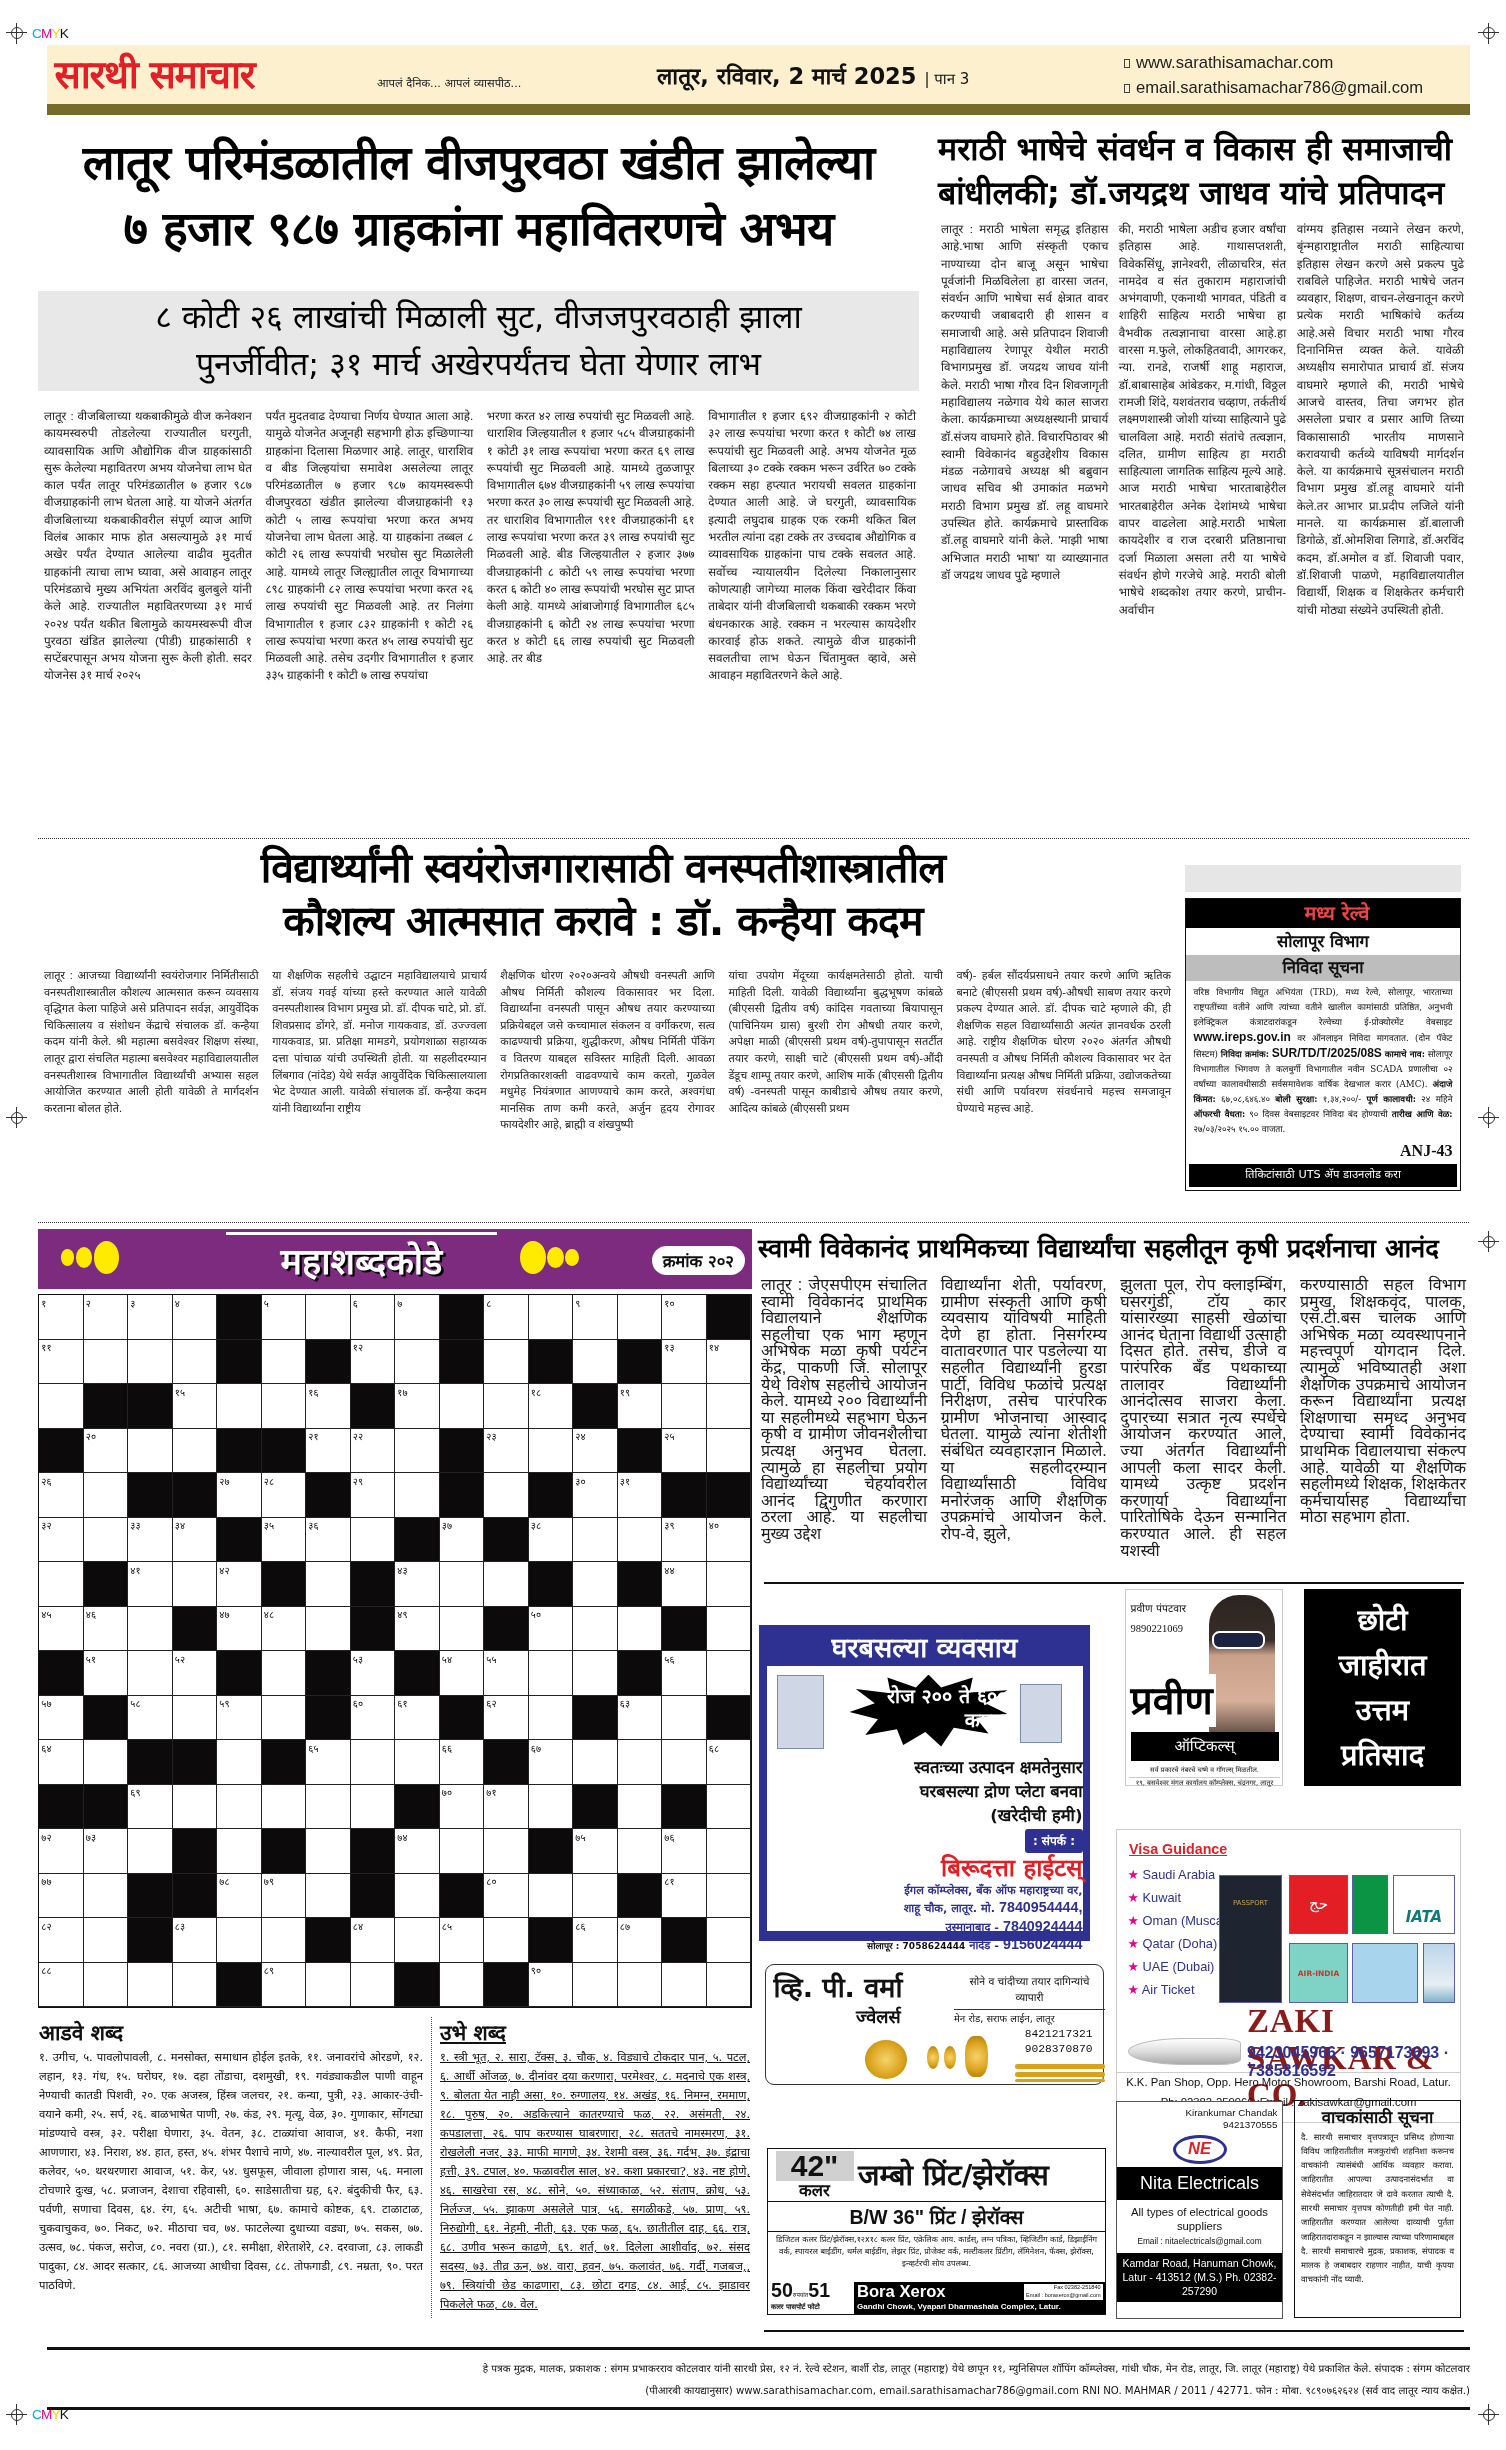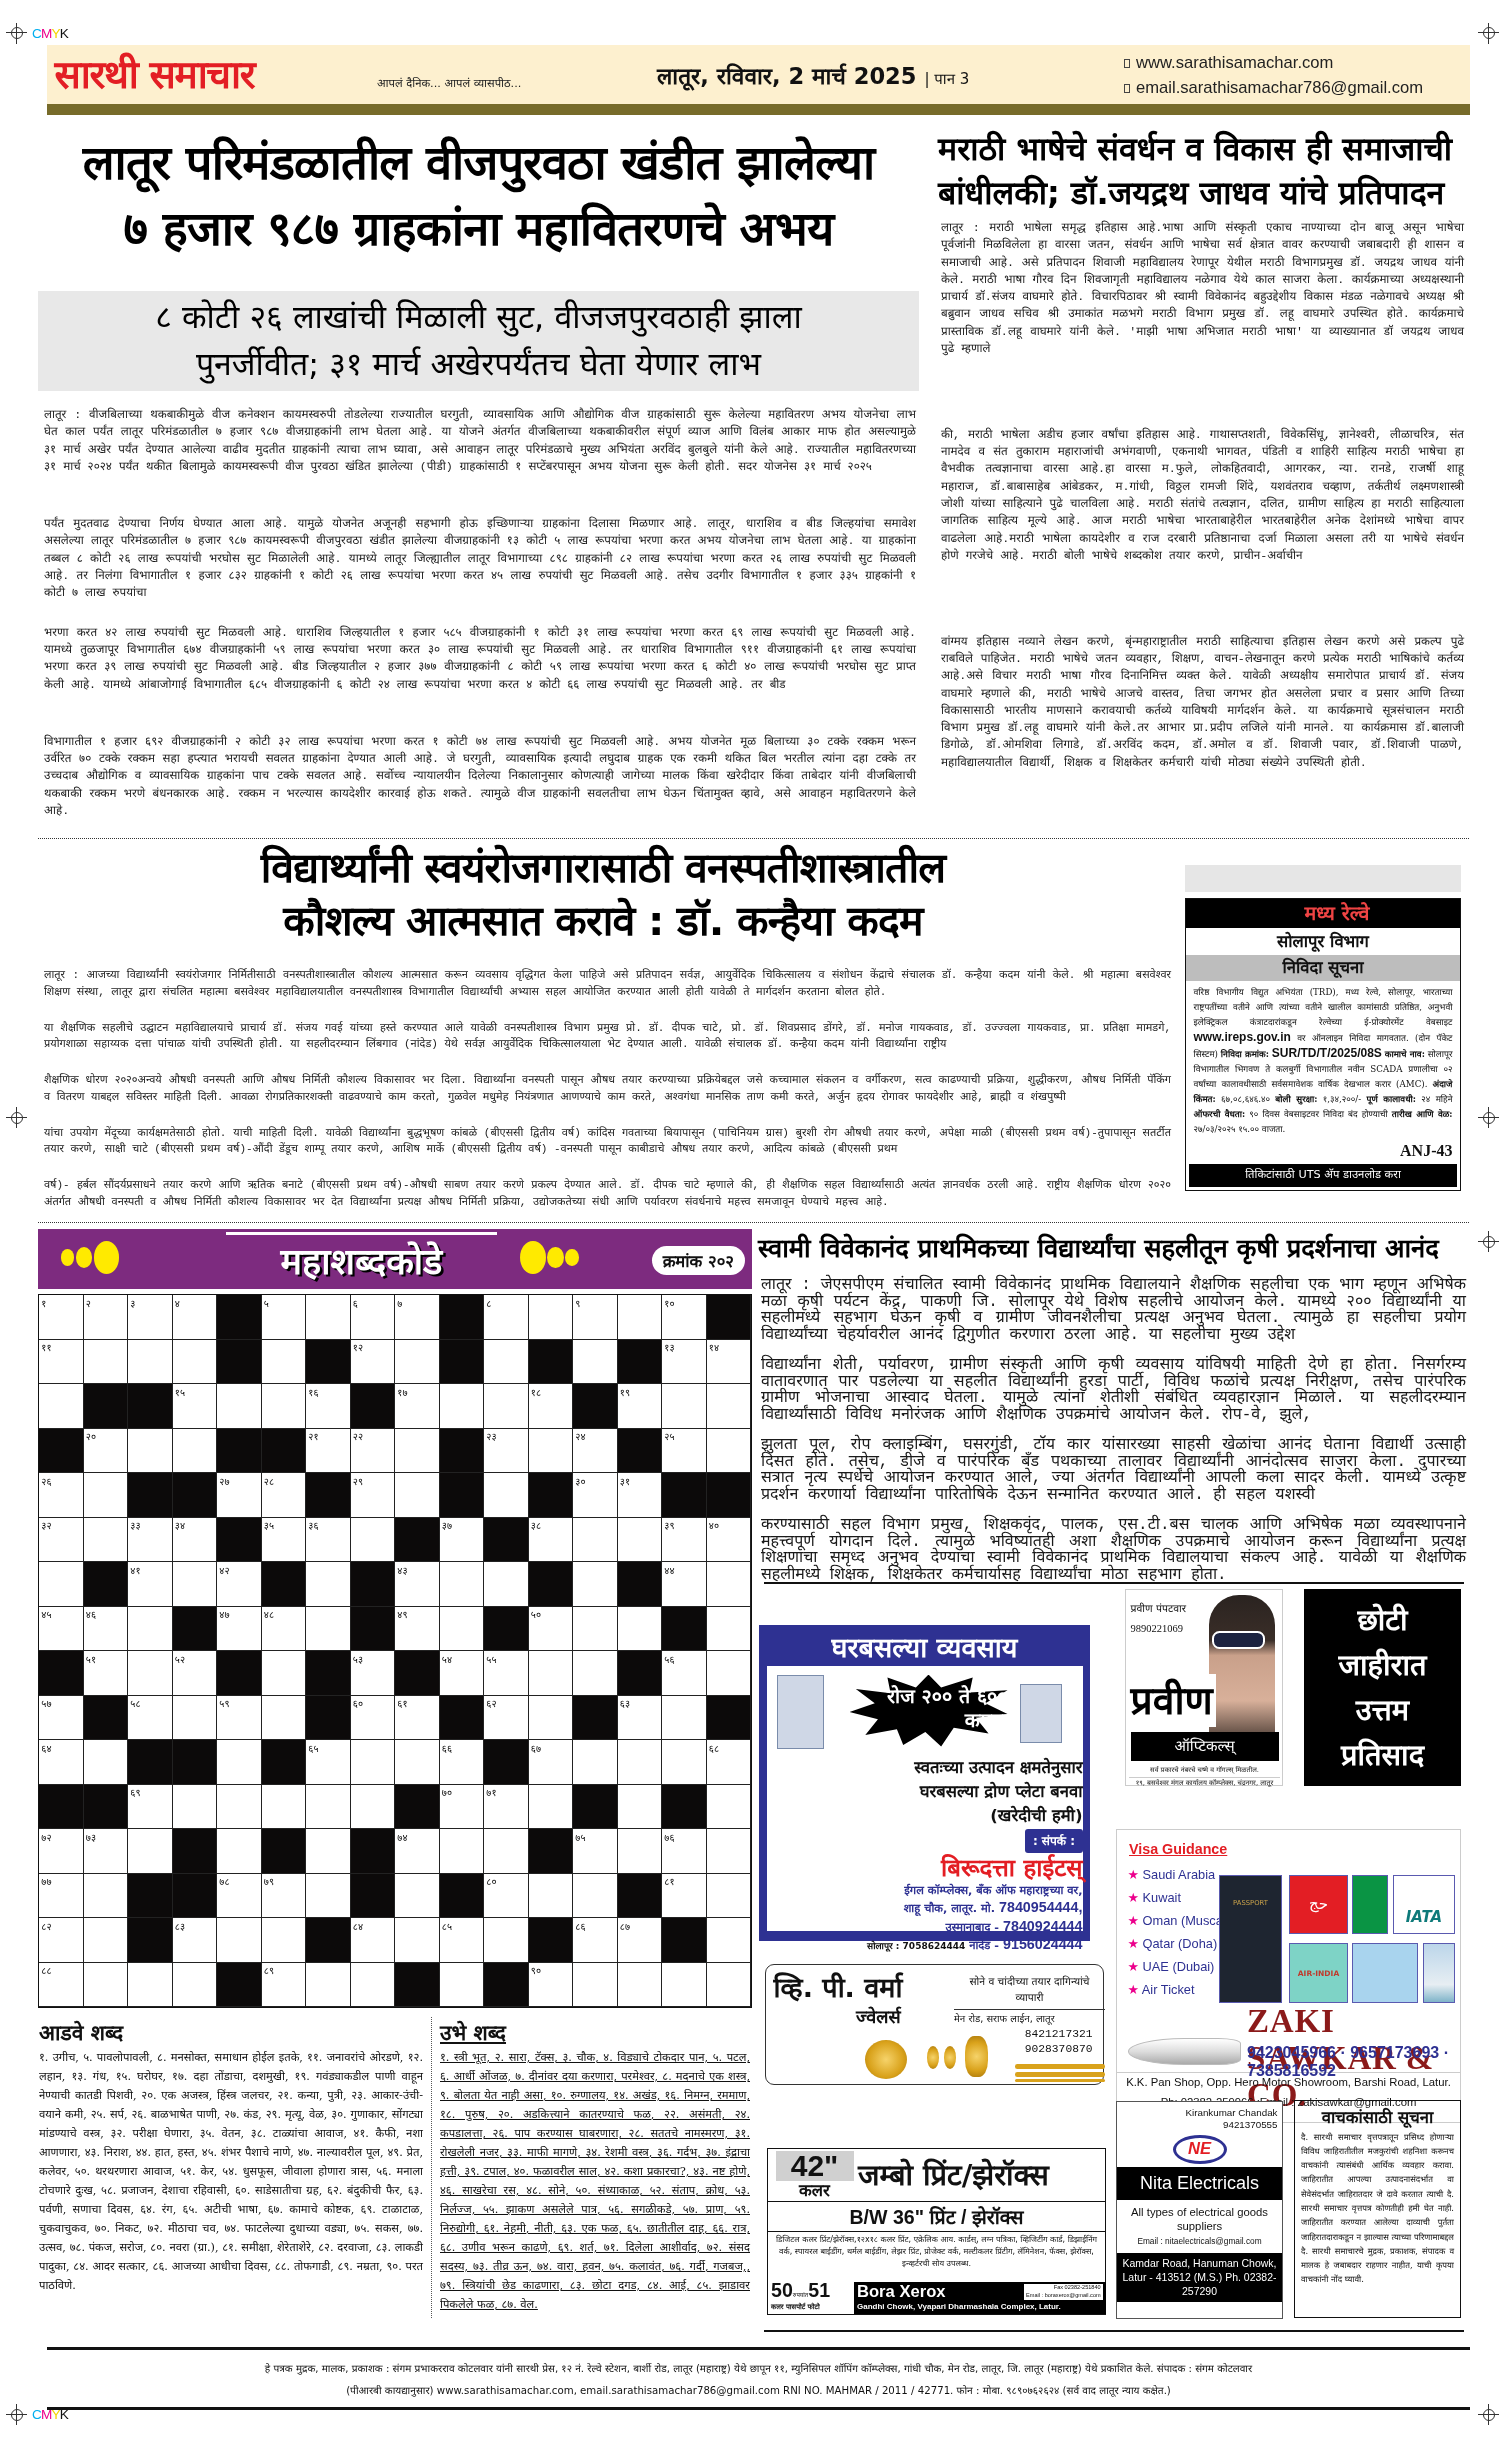--- a/index.html
+++ b/index.html
@@ -20,21 +20,21 @@
   .dateline { position: absolute; left: 610px; top: 15px; font-size: 22.6px; font-weight: bold; color: #111; }
   .dateline .page { font-size: 15px; font-weight: normal; }
   .weblinks { position: absolute; left: 1077px; top: 4.5px; font-family: "Liberation Sans", sans-serif; font-size: 16.6px; color: #222; line-height: 25.6px; }
   .weblinks .bullet { display: inline-block; width: 6px; height: 9px; border: 0.8px solid #444; margin-right: 6px; vertical-align: middle; }
 
   
   .hl-big { font-weight: bold; font-size: 47px; line-height: 66px; letter-spacing: -0.8px; text-align: center; color: #000; }
   .hl-med { font-weight: bold; font-size: 32px; line-height: 44px; color: #000; }
   .subdeck { background: #e8e8e8; text-align: center; font-size: 32px; line-height: 47px; color: #000; padding: 3px 0; }
 
-  .cols { display: flex; gap: 13.6px; font-family: Liberation Mono, monospace; font-size: 11.7px; line-height: 17.3px; text-align: justify; color: #1a1a1a; flex-direction: column; }
+  .cols { display: flex; gap: 13.6px; font-family: Liberation Sans, sans-serif; font-size: 11.7px; line-height: 17.3px; text-align: justify; color: #1a1a1a; }
   .cols p { flex: 1; }
   .hr { position: absolute; height: 1.5px; background: #111; }
   .dashed { position: absolute; border-top: 1.5px dotted #333; }
 
   
   .rail { position: absolute; left: 1185px; top: 898px; width: 276px; border: 1.5px solid #111; background: #fff; }
   .rail .h1 { background: #000; color: #ef4444; text-align: center; font-size: 19.6px; font-weight: bold; line-height: 29px; padding-left: 28px; }
   .rail .h2 { text-align: center; font-size: 16.6px; font-weight: bold; line-height: 27px; }
   .rail .h3 { background: #bdbdbd; text-align: center; font-size: 16.6px; font-weight: bold; line-height: 25.6px; }
   .rail .body { font-family: "DejaVu Serif", serif; font-size: 8.7px; line-height: 15px; padding: 4.5px 7.5px; text-align: justify; }
@@ -124,21 +124,21 @@
   .ad-bora .r3 { font-size: 8px; line-height: 12px; text-align: center; padding: 2.3px 6px; height: 53px; }
   .ad-bora .r4 { position: absolute; left: 0; bottom: 0; width: 100%; height: 32px; }
   .ad-bora .fifty { position: absolute; left: 3px; top: -3px; font-family: "Liberation Sans", sans-serif; font-weight: bold; font-size: 19.6px; }
   .ad-bora .fifty small { font-size: 6px; font-weight: normal; }
   .ad-bora .pp { position: absolute; left: 3px; top: 19.6px; font-size: 6.8px; font-weight: bold; }
   .ad-bora .bx { position: absolute; left: 86px; top: 0; width: 252px; height: 32px; background: #000; color: #fff; }
   .ad-bora .bx .t { position: absolute; left: 3px; top: 0; font-family: "Liberation Sans", sans-serif; font-size: 16.6px; font-weight: bold; }
   .ad-bora .bx .f { position: absolute; right: 3px; top: 1.5px; background: #fff; color: #111; font-family: "Liberation Sans", sans-serif; font-size: 5.6px; line-height: 7.5px; padding: 0.8px 2.3px; text-align: right; }
   .ad-bora .bx .a { position: absolute; left: 3px; top: 19.6px; font-family: "Liberation Sans", sans-serif; font-size: 8px; font-weight: bold; }
 
-  .footer { position: absolute; left: 47px; top: 2347px; width: 1423px; height: 63px; border-top: 3px solid #111; border-bottom: 3px solid #111; font-size: 10.2px; line-height: 22.6px; text-align: center; padding-top: 7.5px; }
+  .footer { position: absolute; left: 47px; top: 2347px; width: 1423px; height: 63px; border-top: 3px solid #111; border-bottom: 3px solid #111; font-size: 10.2px; line-height: 22.6px; text-align: right; padding-top: 7.5px; }
 </style>
 </head>
 <body>
 
 <div class="reg" style="left:6px; top:22.6px;">
     <span></span>
   </div>
 <div class="cmyk" style="left:32px; top:25.6px;"><span class="c">C</span><span class="m">M</span><span class="y">Y</span><span class="k">K</span></div>
 <div class="reg" style="left:1478px; top:22.6px;">
     <span></span>

